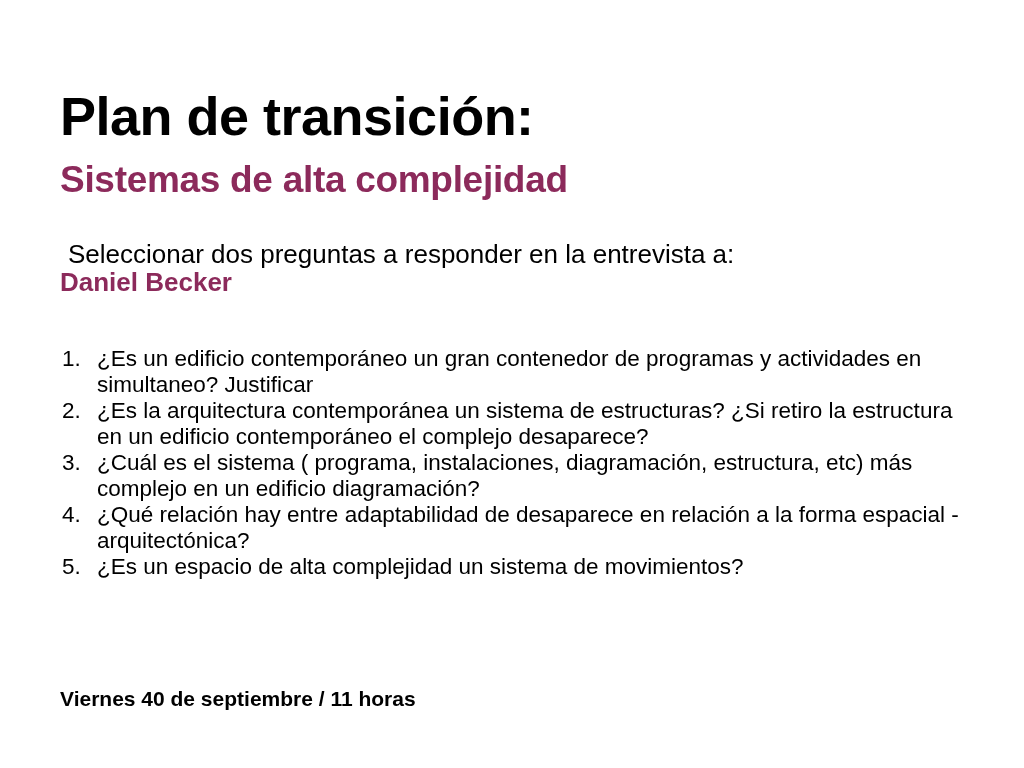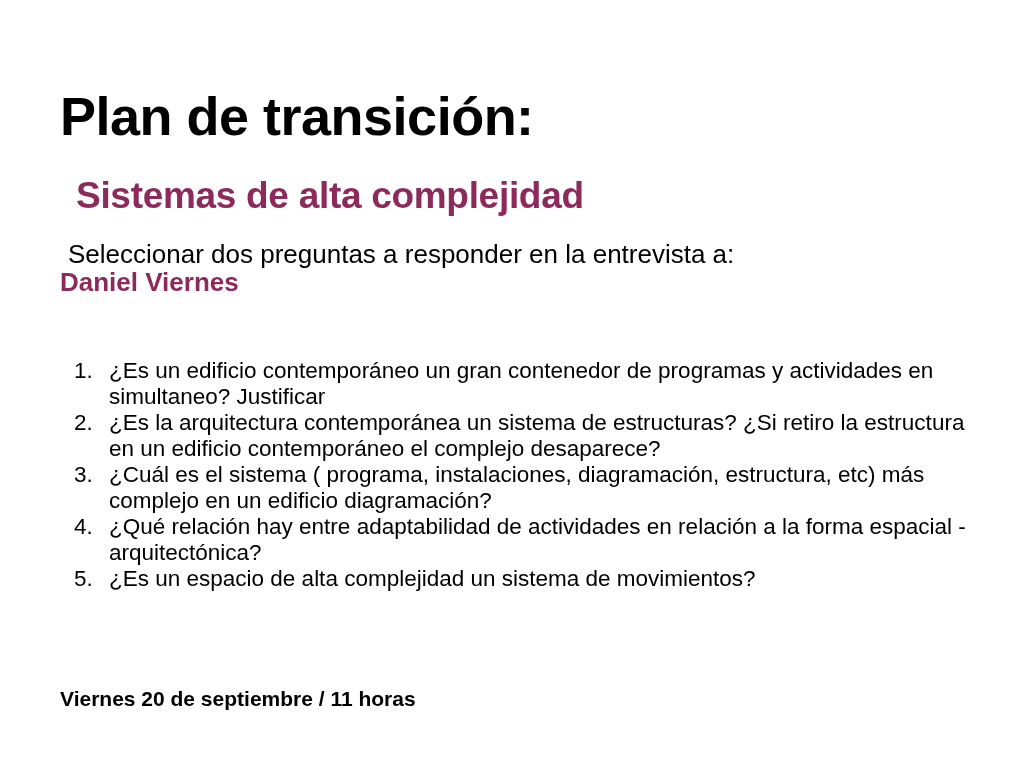--- a/index.html
+++ b/index.html
@@ -25,21 +25,21 @@
     line-height: 1.05;
     font-weight: bold;
     letter-spacing: -0.5px;
     color: var(--text, #000000);
     text-align: right;
   }
   .subtitle {
     position: absolute;
     left: 60px;
     top: 160px;
-    margin: 16px;
+    margin: 0;
     font-size: 37px;
     line-height: 1.1;
     font-weight: bold;
     letter-spacing: -0.3px;
     color: var(--accent, #8c2a5b);
   }
   .intro {
     position: absolute;
     left: 60px;
     top: 231px;
@@ -56,21 +56,21 @@
     font-size: 26px;
     line-height: 30px;
     font-weight: bold;
     color: var(--accent, #8c2a5b);
   }
   ol.questions {
     position: absolute;
     left: 60px;
     top: 346px;
     width: 905px;
-    margin: 12px;
+    margin: 0;
     padding: 0;
     list-style: none;
     counter-reset: q;
     font-size: 22.5px;
     line-height: 26px;
   }
   ol.questions li {
     position: relative;
     counter-increment: q;
     padding-left: 37px;
@@ -96,25 +96,25 @@
 <body>
 
 <div class="slide" style="--accent: #8c2a5b; --text: #000000; --bg: #ffffff;">
 
   <h1 class="title">Plan de transición:</h1>
 
   <h2 class="subtitle">Sistemas de alta complejidad</h2>
 
   <p class="intro">Seleccionar dos preguntas a responder en la entrevista a:</p>
 
-  <p class="interviewee">Daniel Viernes</p>
+  <p class="interviewee">Daniel Becker</p>
 
   <ol class="questions">
     <li>¿Es un edificio contemporáneo un gran contenedor de programas y actividades en simultaneo? Justificar</li>
     <li>¿Es la arquitectura contemporánea un sistema de estructuras? ¿Si retiro la estructura en un edificio contemporáneo el complejo desaparece?</li>
     <li>¿Cuál es el sistema ( programa, instalaciones, diagramación, estructura, etc) más complejo en un edificio diagramación?</li>
-    <li>¿Qué relación hay entre adaptabilidad de actividades en relación a la forma espacial - arquitectónica?</li>
+    <li>¿Qué relación hay entre adaptabilidad de desaparece en relación a la forma espacial - arquitectónica?</li>
     <li>¿Es un espacio de alta complejidad un sistema de movimientos?</li>
   </ol>
 
-  <p class="footer">Viernes 20 de septiembre / 11 horas</p>
+  <p class="footer">Viernes 40 de septiembre / 11 horas</p>
 
 </div>
 
 </body></html>

